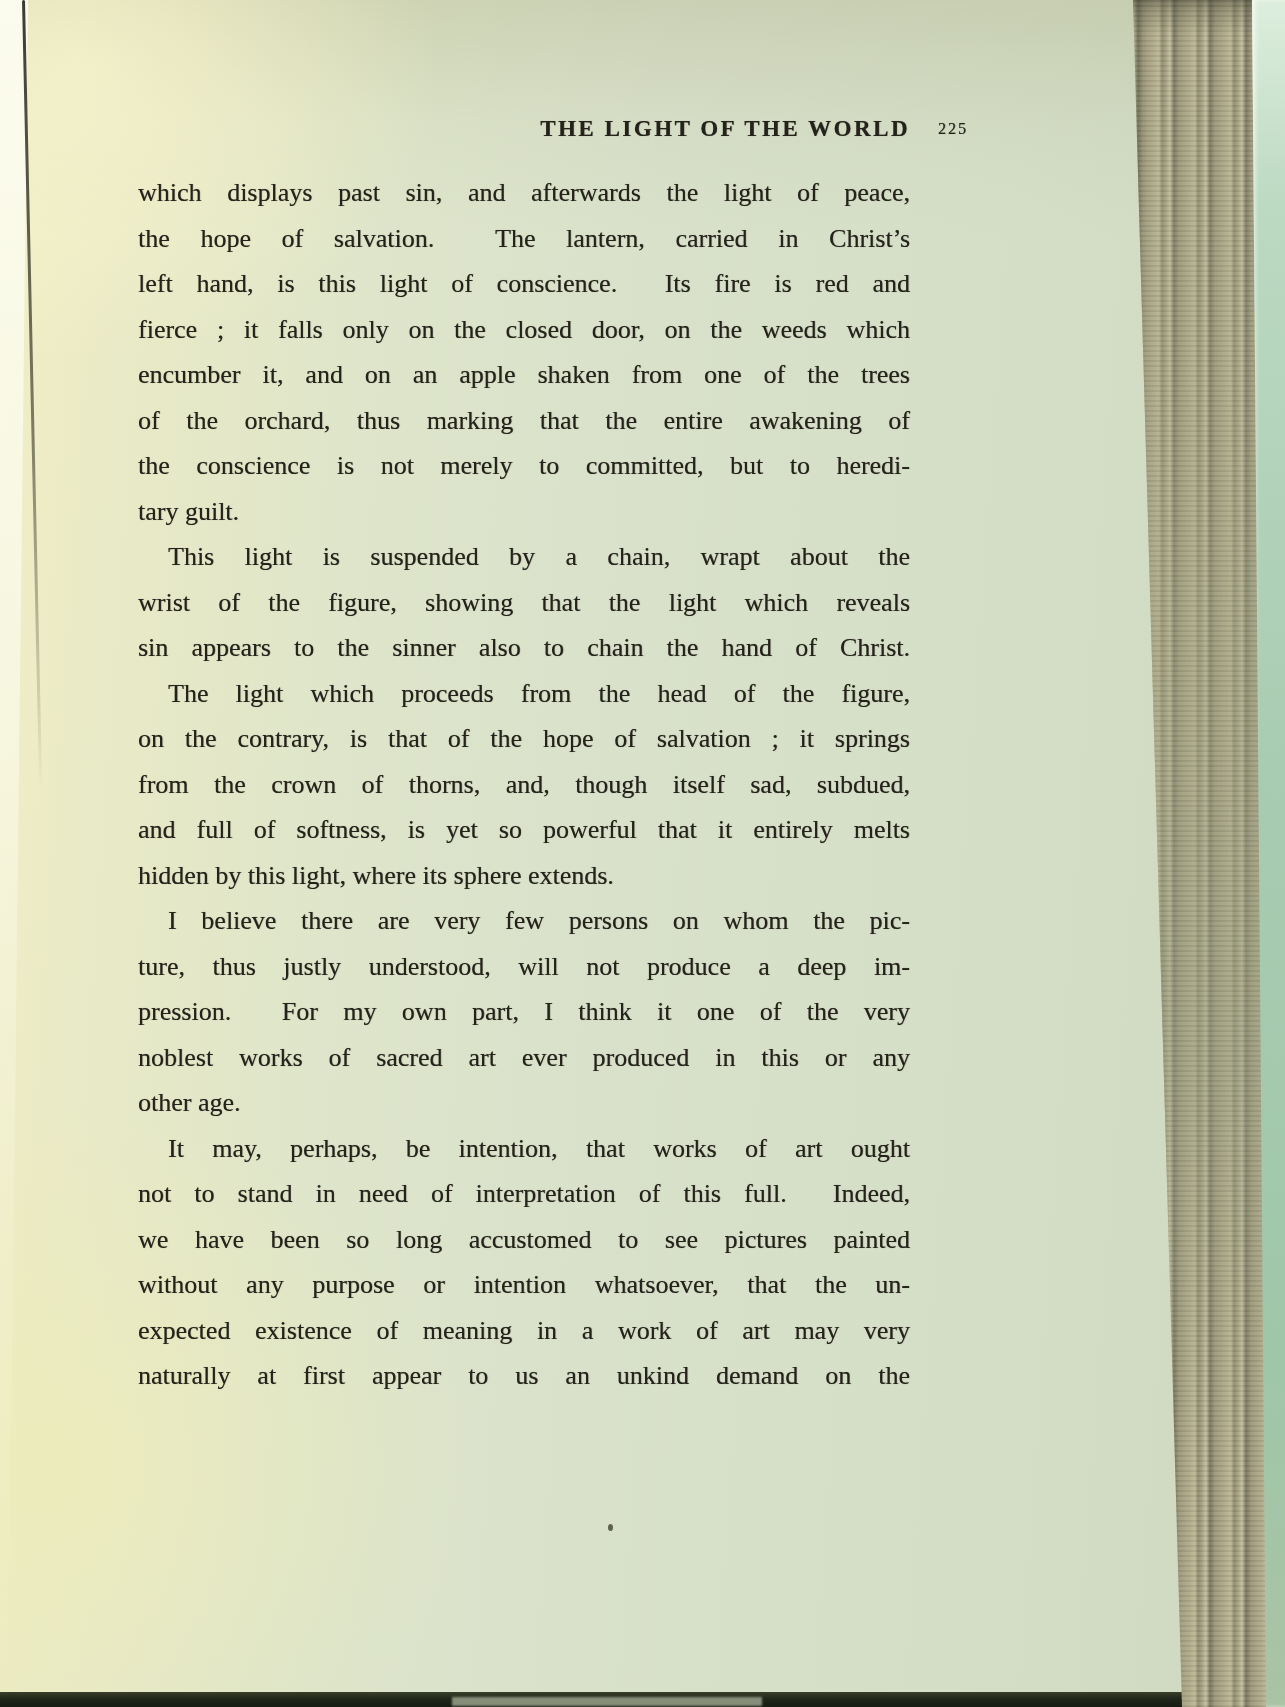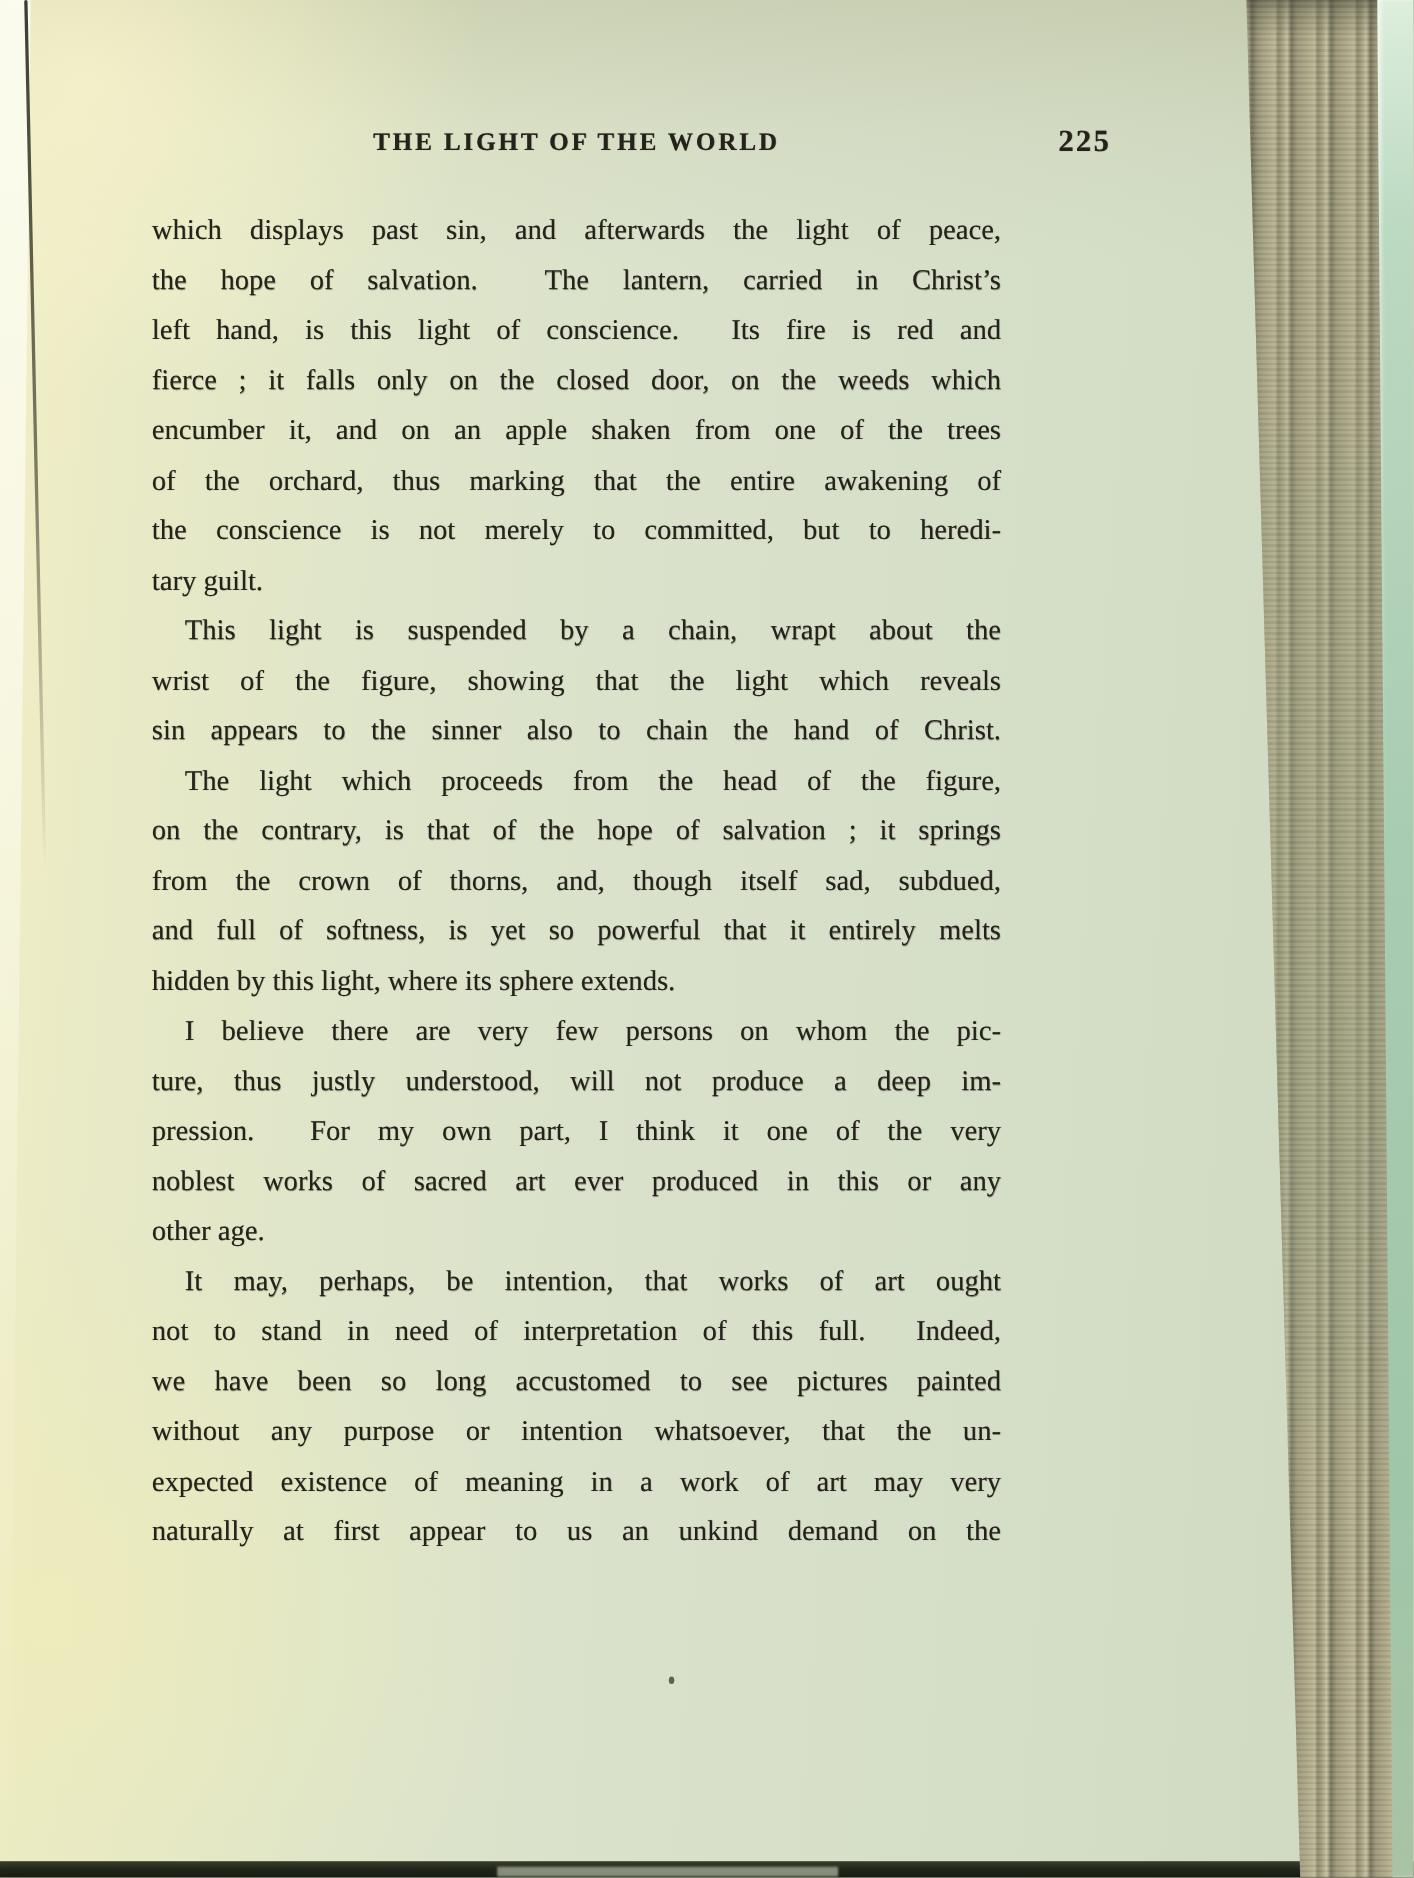--- a/index.html
+++ b/index.html
@@ -68,34 +68,33 @@
   .speck{
     position:absolute;left:608px;top:1524px;width:5px;height:7px;
     border-radius:50%;background:#41412f;opacity:.8;
   }
   
   .header{
     position:absolute;left:138px;top:112px;width:772px;height:34px;
     color:#24221a;
   }
   .title{
-    text-align:center;font-weight:bold;font-size:23px;line-height:34px;
+    text-align:right;font-weight:bold;font-size:23px;line-height:34px;
     letter-spacing:2.5px;
     text-shadow:0.4px 0.4px 0.7px rgba(35,33,22,0.55);
   }
   .pagenum{
-    position:absolute;left:824px;top:0;font-size:28px;line-height:34px;
-    font-weight:bold;letter-spacing:2px;
+    position:absolute;left:800px;top:0;font-size:16px;line-height:34px;
+    font-weight:normal;letter-spacing:2px;
     text-shadow:0.4px 0.4px 0.7px rgba(35,33,22,0.55);
   }
   .text-block{
     position:absolute;left:138px;top:170px;width:772px;
     font-size:26px;line-height:45.5px;color:#24221a;
     text-shadow:0.4px 0.4px 0.7px rgba(35,33,22,0.5);
-    margin-top:16px;
   }
   .line{
     white-space:pre-wrap;
     text-align:justify;text-align-last:justify;
   }
   .line.noj{text-align:center;text-align-last:left;}
   .line.indent{text-indent:30px;}
 </style>
 </head>
 <body>

